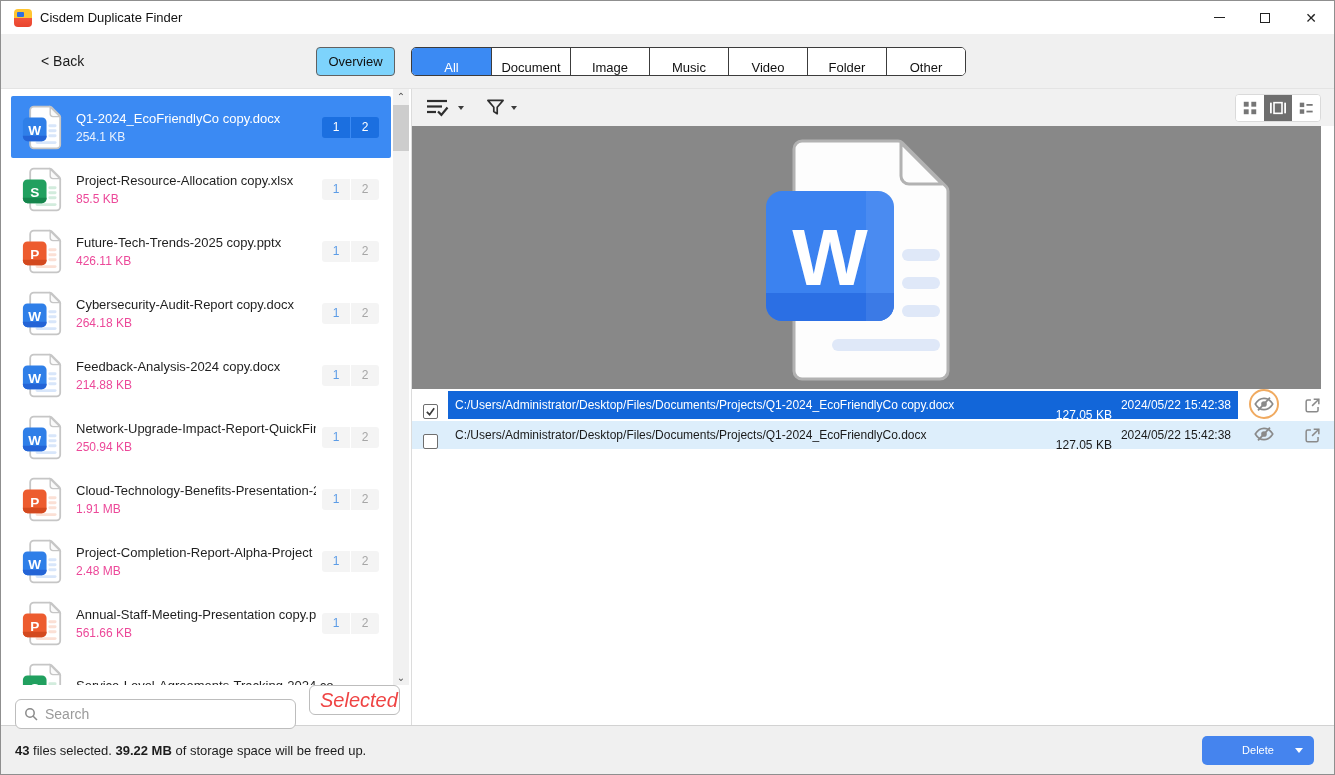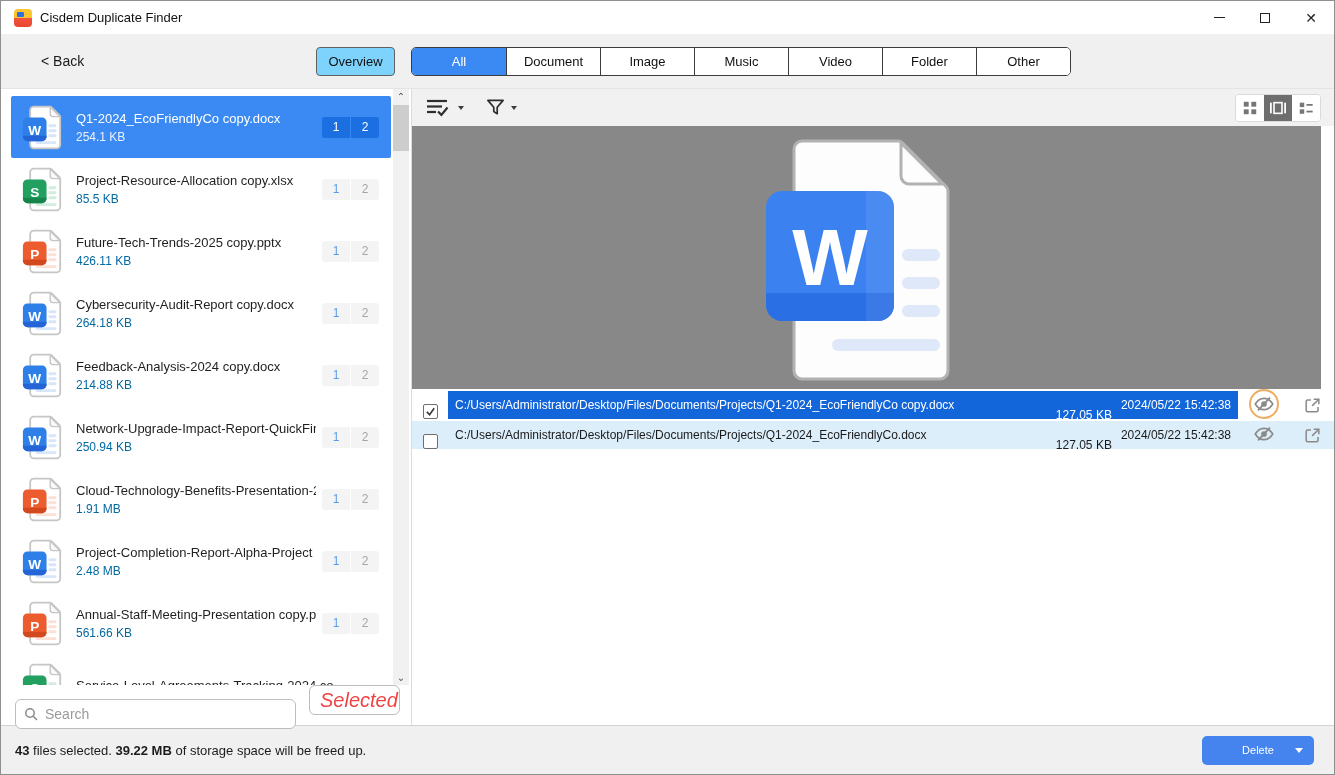--- a/index.html
+++ b/index.html
@@ -22,34 +22,34 @@
   .glyph-min{display:inline-block;width:11px;border-top:1.5px solid #222;}
   .glyph-max{display:inline-block;width:10px;height:10px;border:1.3px solid #222;}
   .glyph-close{font-size:14px;line-height:1;}
 
   
   .header{height:55px;background:#f0f0f0;position:relative;flex:0 0 auto;border-bottom:1px solid #e4e4e4;}
   .back-link{position:absolute;left:40px;top:50%;transform:translateY(-50%);font-size:14px;color:#1b1b1b;cursor:default;}
   .overview-btn{position:absolute;left:315px;top:13px;width:79px;height:29px;background:#7dd3fc;border:1px solid #616161;border-radius:4px;
     font-size:13px;color:#111;display:flex;align-items:center;justify-content:center;}
   .tabs{position:absolute;left:410px;top:13px;height:29px;display:flex;border:1px solid #3c3c3c;border-radius:5px;overflow:hidden;background:#fff;}
-  .tab{width:94px;display:flex;align-items:center;justify-content:center;font-size:13px;color:#111;border-left:1px solid #3c3c3c;background:#fff;}
+  .tab{width:79px;display:flex;align-items:flex-end;justify-content:center;font-size:13px;color:#111;border-left:1px solid #3c3c3c;background:#fff;}
   .tab:first-child{border-left:none;}
   .tab.active{background:var(--accent);color:#fff;}
 
   
   .main{flex:1 1 auto;display:flex;min-height:0;position:relative;}
   .sidebar{width:410px;flex:0 0 auto;position:relative;background:#fff;}
   .file-list{position:absolute;top:7px;left:10px;width:380px;height:589px;overflow:hidden;}
   .side-item{height:62px;display:flex;align-items:center;border-radius:2px;position:relative;background:#fff;}
   .side-item.selected{background:var(--accent);}
   .fi-icon{width:40px;height:47px;margin:0 14px 0 11px;flex:0 0 auto;}
   .fi-text{flex:1 1 auto;min-width:0;padding-right:6px;}
   .fi-name{font-size:13px;color:#1f1f1f;white-space:nowrap;overflow:hidden;}
-  .fi-size{font-size:12px;color:#0369a1;margin-top:4px;}
+  .fi-size{font-size:12px;color:#ec4899;margin-top:4px;}
   .side-item.selected .fi-name{color:#fff;}
   .side-item.selected .fi-size{color:#e9f1fd;}
   .badge-pair{display:flex;gap:1px;margin-right:12px;flex:0 0 auto;}
   .badge{width:28px;height:21px;display:flex;align-items:center;justify-content:center;font-size:12px;background:#f4f4f4;}
   .badge:first-child{border-radius:3px 0 0 3px;}
   .badge:last-child{border-radius:0 3px 3px 0;}
   .badge.b1{color:#5c9ce6;}
   .badge.b2{color:#a6a6a6;}
   .side-item.selected .badge{background:var(--badge-act);color:#fff;}
 

